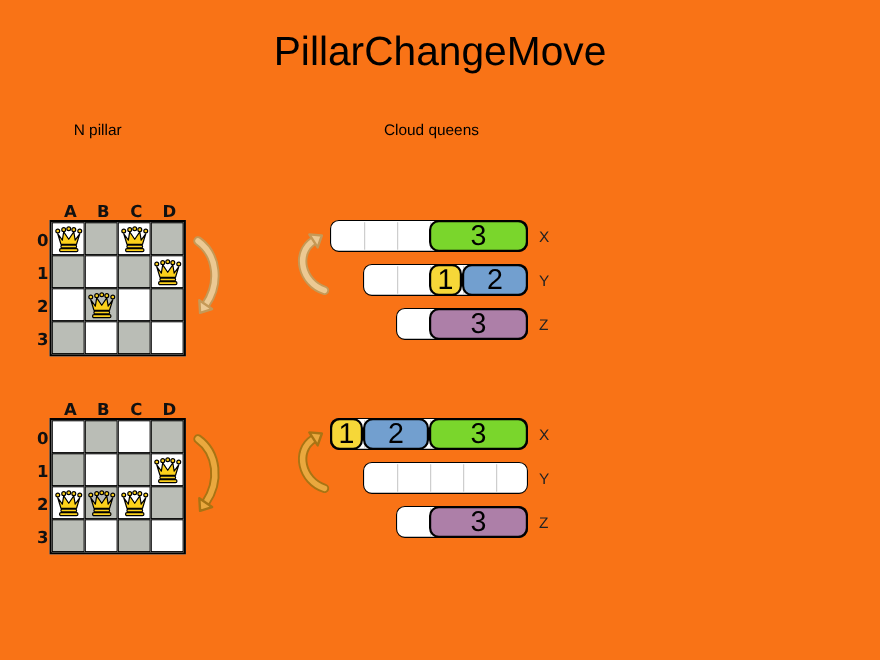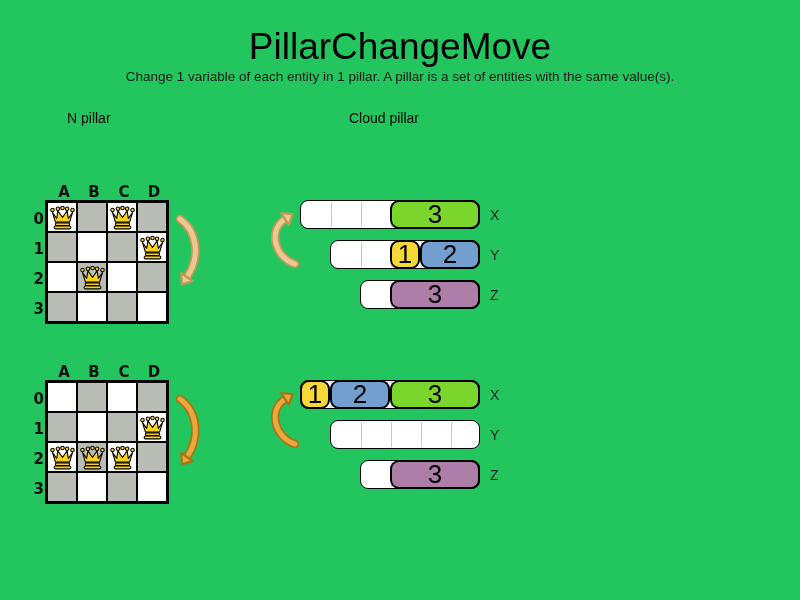--- a/index.html
+++ b/index.html
@@ -1,18 +1,18 @@
 <!DOCTYPE html>
 <html style="--board_dark: #babdb6; --queen_gold: #fcd11b; --arrow_light: #ecc993; --arrow_light_outline: #c59957; --arrow_dark: #eaa83e; --arrow_dark_outline: #a87414; --block_green: #7ad62c; --block_yellow: #f6d738; --block_blue: #729fcf; --block_purple: #ad7fa8;"><head>
 <meta charset="utf-8">
 <style>
   * { margin:0; padding:0; box-sizing:border-box; }
   html,body { width:800px; height:600px; background:#fff; overflow:hidden;
               font-family:"Liberation Sans", sans-serif; }
-  #stage { position:absolute; left:0; top:0; width:800px; height:600px; background:#22c55e; }
+  #stage { position:absolute; left:0; top:0; width:800px; height:600px; background:#f97316; }
 
   .title { position:absolute; top:26px; left:0; width:100%; text-align:center;
            font-size:37px; font-weight:400; color:#000; }
   .subtitle { position:absolute; top:69px; left:0; width:100%; text-align:center;
               font-size:13.5px; color:#1a1a1a; }
   .section-label { position:absolute; font-size:14px; color:#000; }
 
   
   .board { position:absolute; width:124px; height:124px; border:2px solid #000; background:#fff; }
   .board-grid { display:grid; grid-template-columns:repeat(4,30px); grid-template-rows:repeat(4,30px); }
@@ -61,24 +61,23 @@
       <circle class="q" cx="16" cy="3.5" r="2.1"></circle>
       <circle class="q" cx="21.5" cy="4.5" r="2.1"></circle>
       <circle class="q" cx="28" cy="6" r="2.1"></circle>
     </g>
   </defs>
 </svg>
 
 <div id="stage">
 
   <h1 class="title">PillarChangeMove</h1>
-  <div class="subtitle">Change 1 variable of each entity in 1 pillar. A pillar is a set of entities with the same value(s).</div>
 
   <div class="section-label" style="left:67px;top:110px">N pillar</div>
-  <div class="section-label" style="left:349px;top:110px">Cloud pillar</div>
+  <div class="section-label" style="left:349px;top:110px">Cloud queens</div>
 
   <div class="board" style="left:45px;top:200px">
     <div class="board-cols">
         <span class="col-label">A</span>
         <span class="col-label">B</span>
         <span class="col-label">C</span>
         <span class="col-label">D</span>
       </div>
     <div class="board-rows">
         <div class="row-label">0</div>

